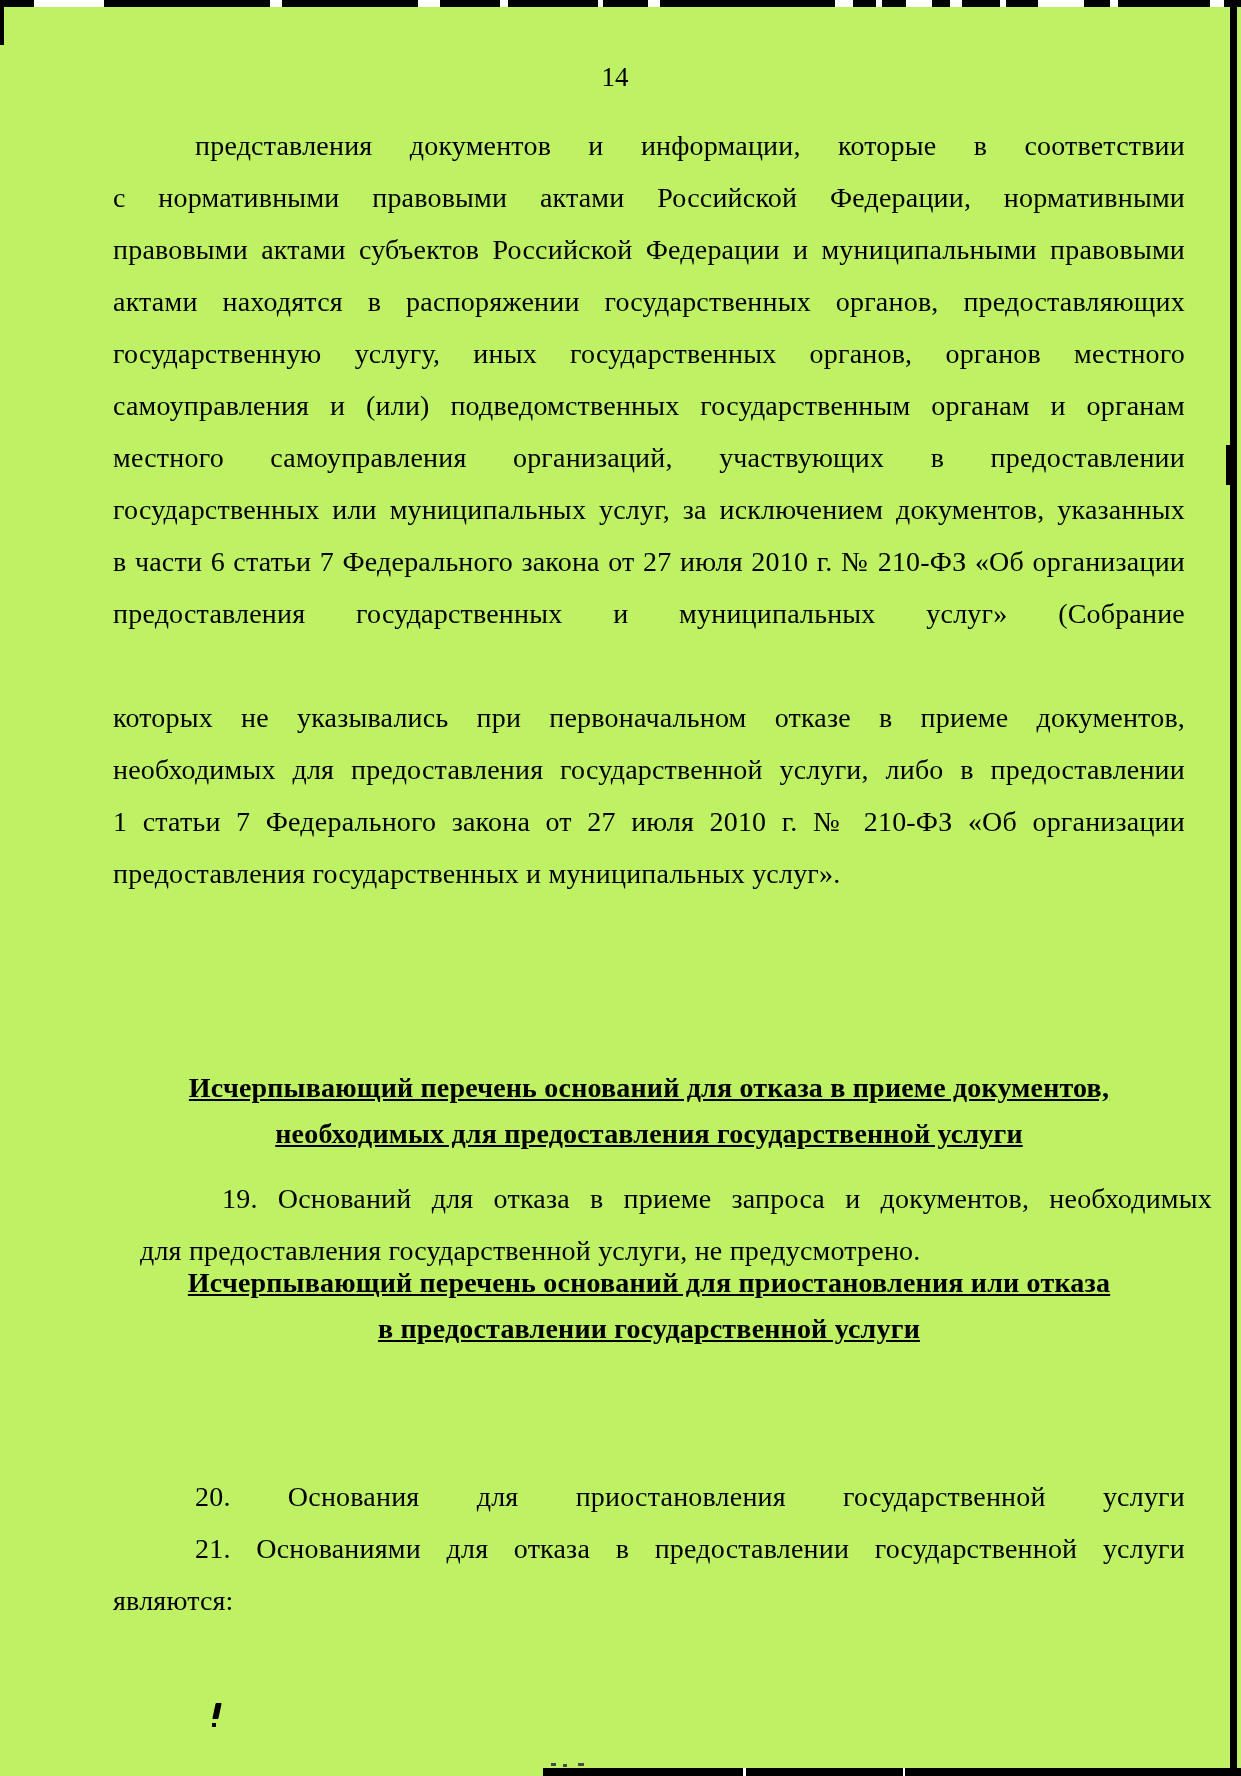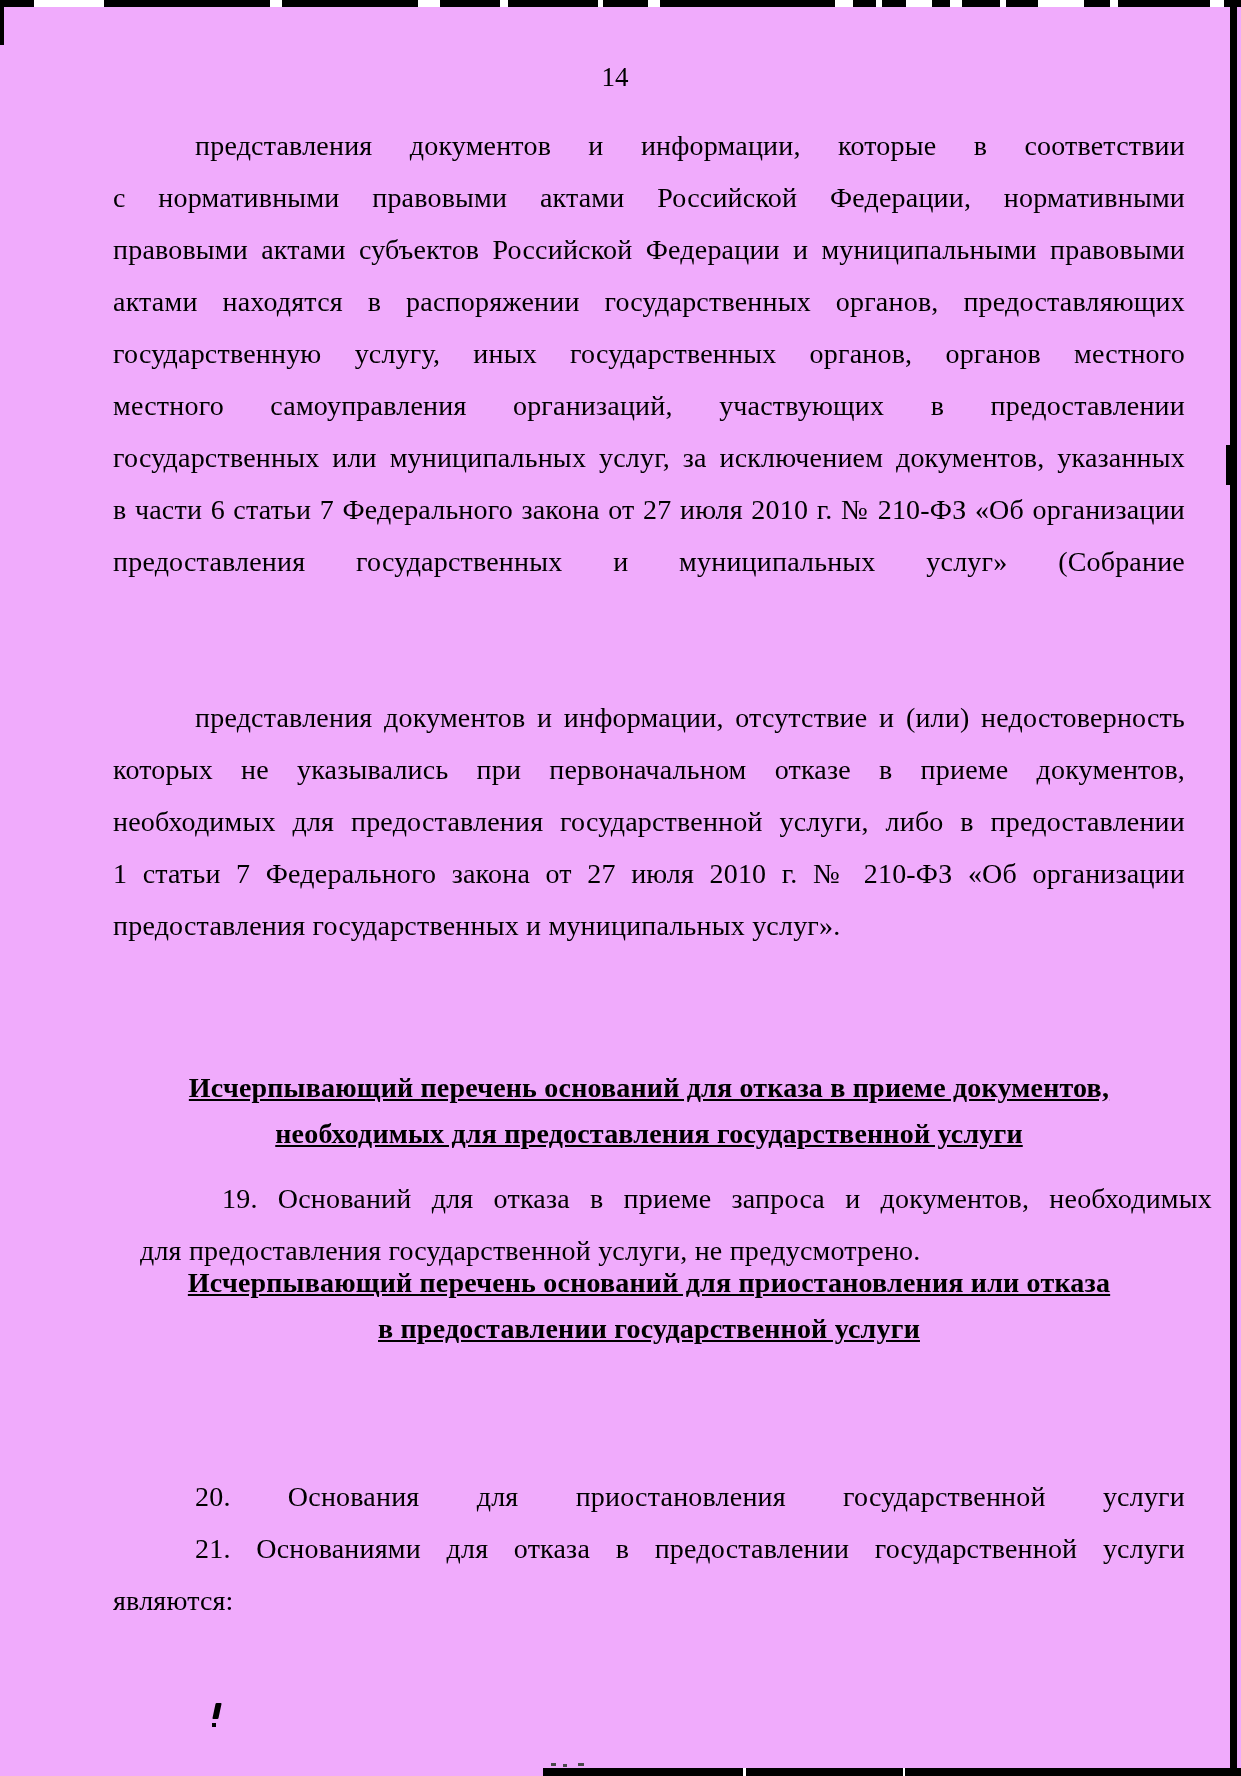--- a/index.html
+++ b/index.html
@@ -1,19 +1,19 @@
 <!DOCTYPE html>
 <html><head>
 <meta charset="utf-8">
 <style>
   html,body{margin:0;padding:0;background:#ffffff;}
   .page{
     position:relative;
     width:1241px;height:1776px;
-    background:#f0abfc;
+    background:#bef264;
     color:#000;
     font-family:"Liberation Serif", serif;
     overflow:hidden;
   }
   
   .block{position:absolute;left:113px;width:1072px;}
   .bline{
     font-size:28px;
     line-height:52px;
     height:52px;
@@ -88,28 +88,28 @@
   <div class="inkspeck-b"></div>
 
   <div class="pagenum">14</div>
 
   <div class="block" style="top:120px;">
     <div class="bline jl ind">представления документов и информации, которые в соответствии</div>
     <div class="bline jl">с нормативными правовыми актами Российской Федерации, нормативными</div>
     <div class="bline jl">правовыми актами субъектов Российской Федерации и муниципальными правовыми</div>
     <div class="bline jl">актами находятся в распоряжении государственных органов, предоставляющих</div>
     <div class="bline jl">государственную услугу, иных государственных органов, органов местного</div>
+    <div class="bline jl">самоуправления и (или) подведомственных государственным органам и органам</div>
     <div class="bline jl">местного самоуправления организаций, участвующих в предоставлении</div>
     <div class="bline jl">государственных или муниципальных услуг, за исключением документов, указанных</div>
     <div class="bline jl">в части 6 статьи 7 Федерального закона от 27 июля 2010 г. № 210-ФЗ «Об организации</div>
     <div class="bline jl">предоставления государственных и муниципальных услуг» (Собрание</div>
   </div>
 
   <div class="block" style="top:692px;">
-    <div class="bline jl ind">представления документов и информации, отсутствие и (или) недостоверность</div>
     <div class="bline jl">которых не указывались при первоначальном отказе в приеме документов,</div>
     <div class="bline jl">необходимых для предоставления государственной услуги, либо в предоставлении</div>
     <div class="bline jl">1 статьи 7 Федерального закона от 27 июля 2010 г. № 210-ФЗ «Об организации</div>
     <div class="bline ll">предоставления государственных и муниципальных услуг».</div>
   </div>
 
   <div class="block" style="top:1065px;">
     <div class="hline">Исчерпывающий перечень оснований для отказа в приеме документов,</div>
     <div class="hline">необходимых для предоставления государственной услуги</div>
   </div>

